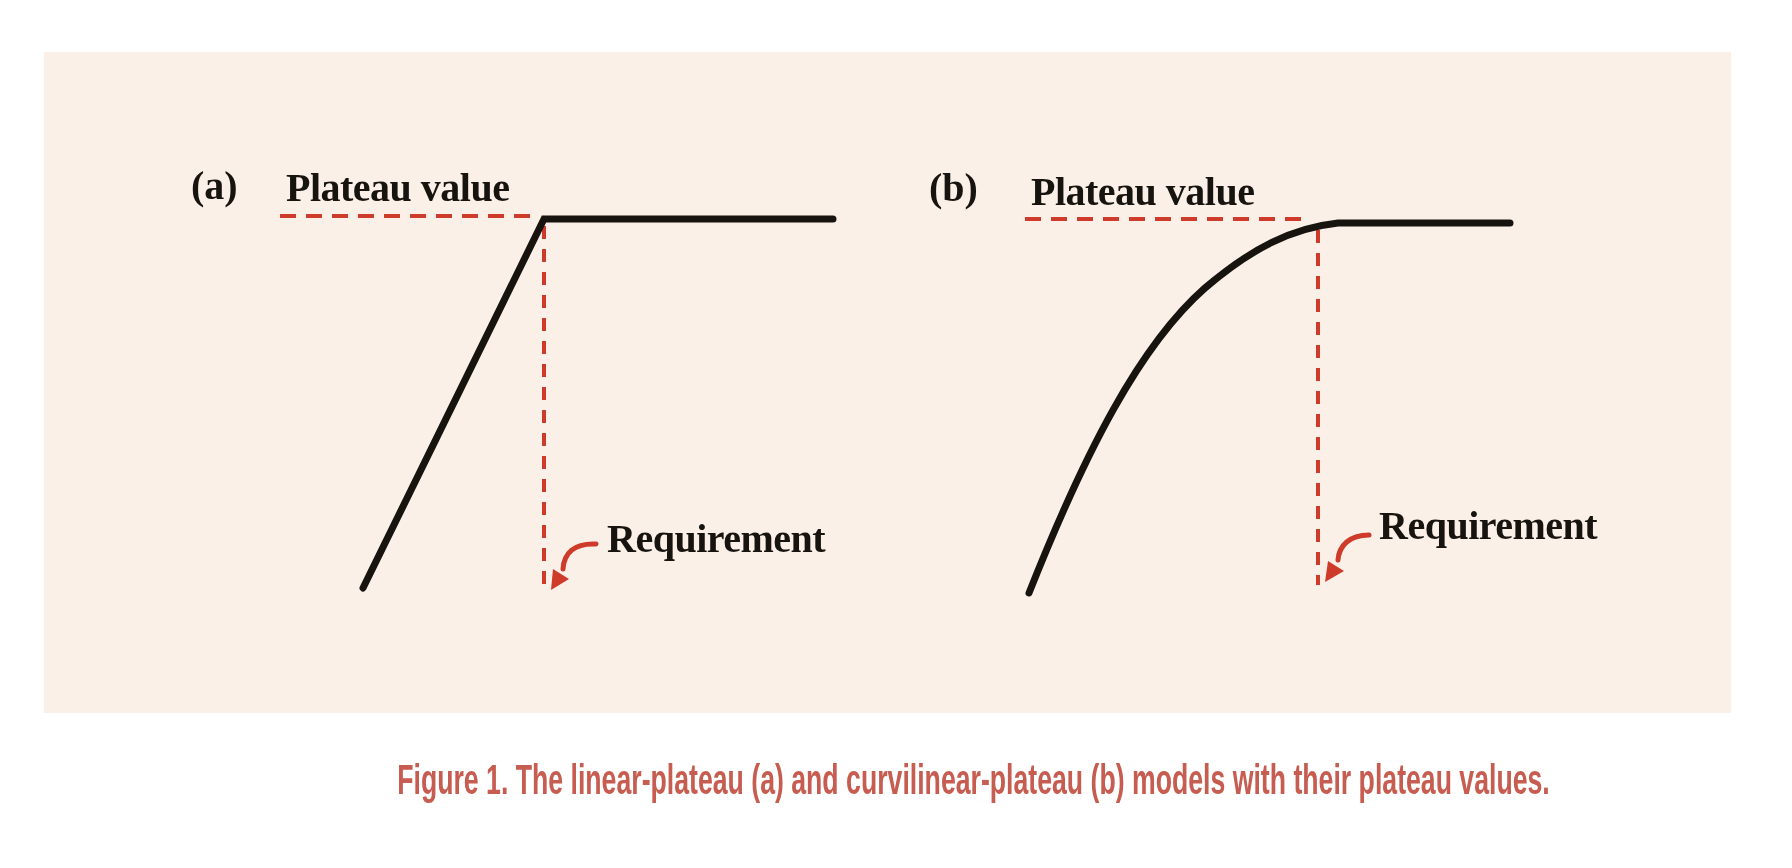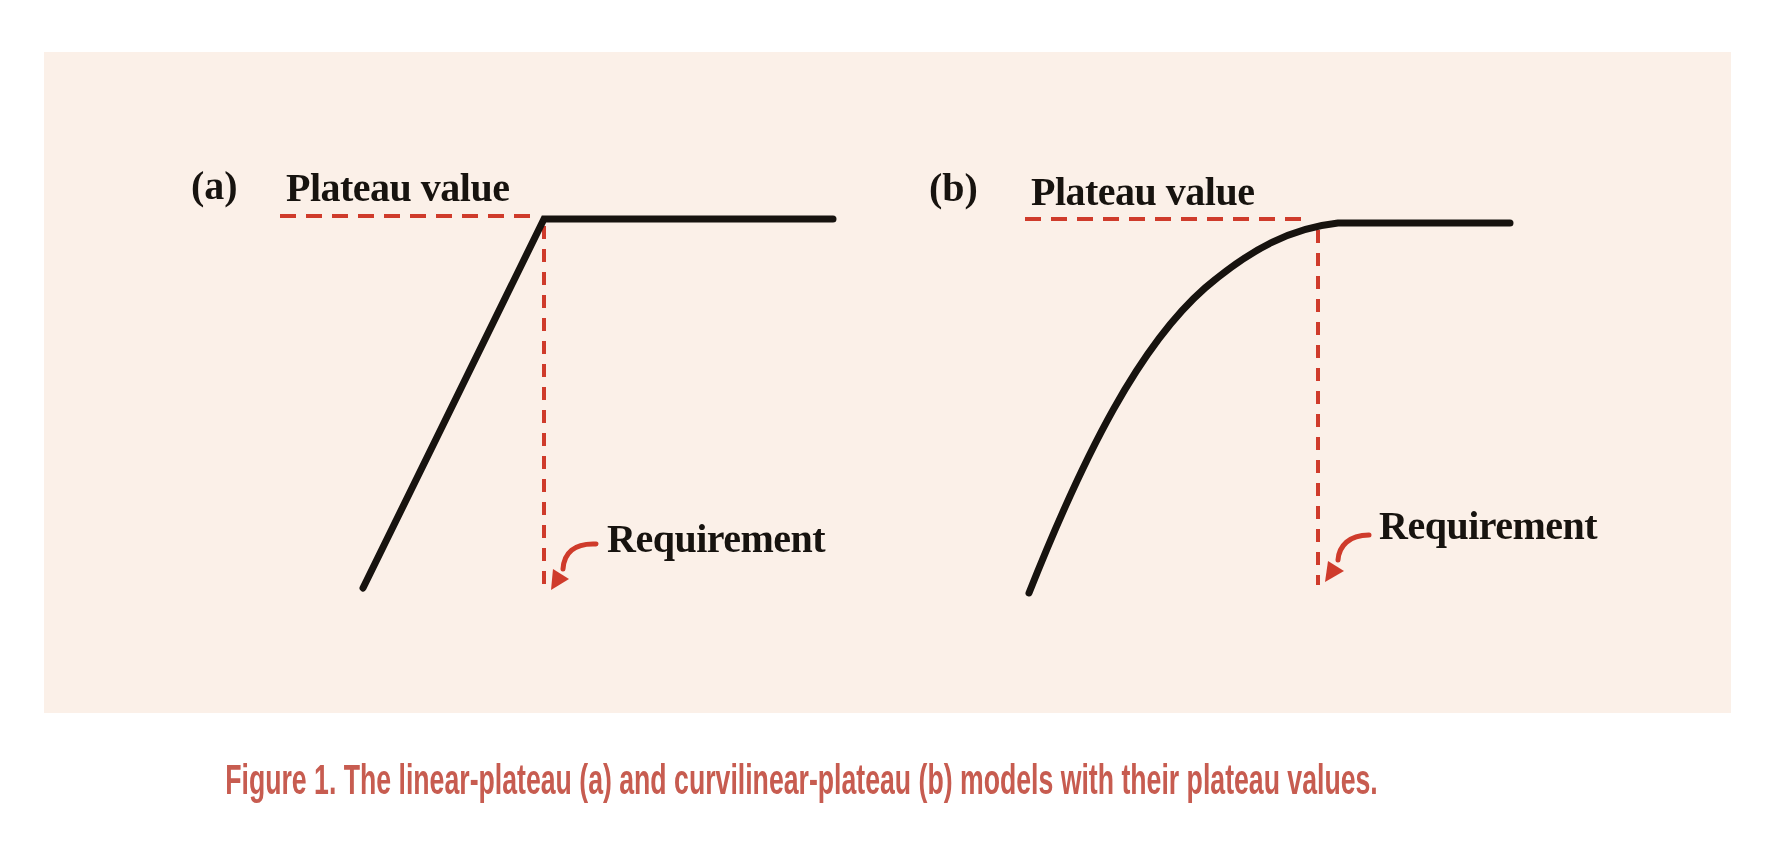--- a/index.html
+++ b/index.html
@@ -50,21 +50,21 @@
     letter-spacing: -0.5px;
     font-family: "Liberation Serif", serif;
     text-align: center;
   }
   .caption-wrap {
     position: absolute;
     left: 44px;
     top: 755px;
     width: 1687px;
     display: flex;
-    justify-content: flex-end;
+    justify-content: flex-start;
   }
   .caption {
     font-family: "Liberation Sans", sans-serif;
     font-weight: 700;
     font-size: 43px;
     line-height: 1.15;
     color: #c75c50;
     white-space: nowrap;
     transform: scaleX(0.62);
     transform-origin: center;

